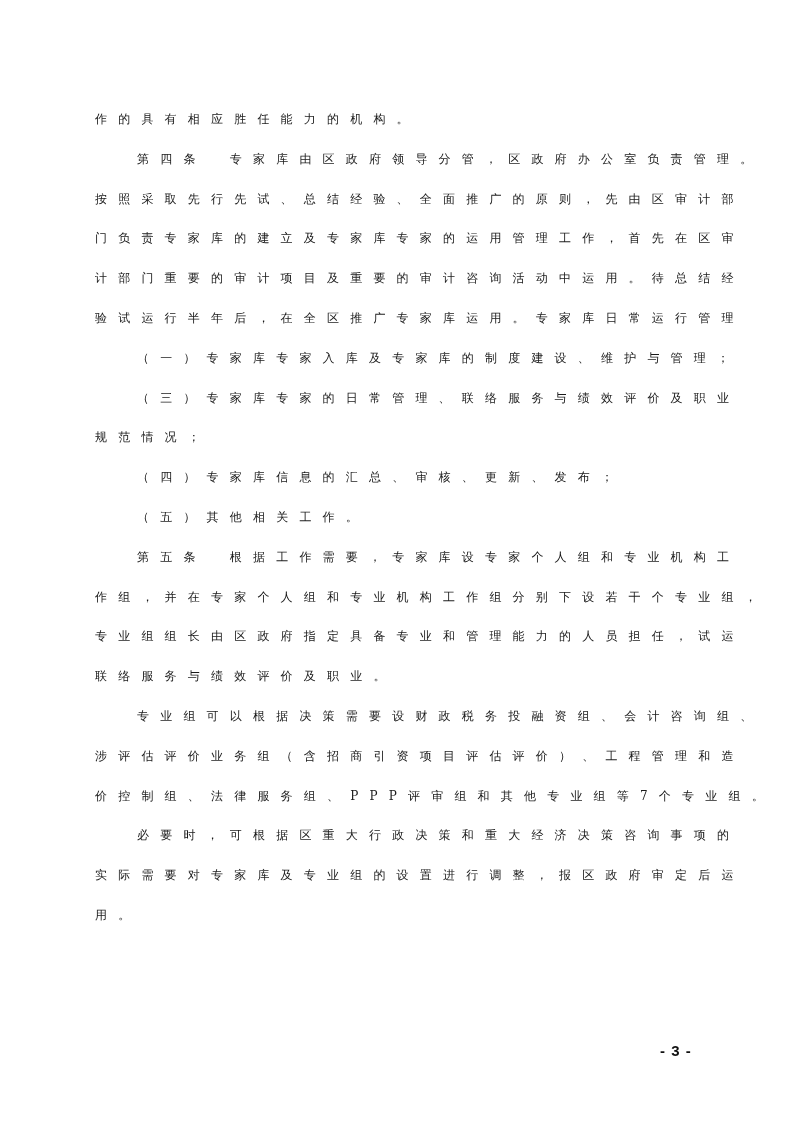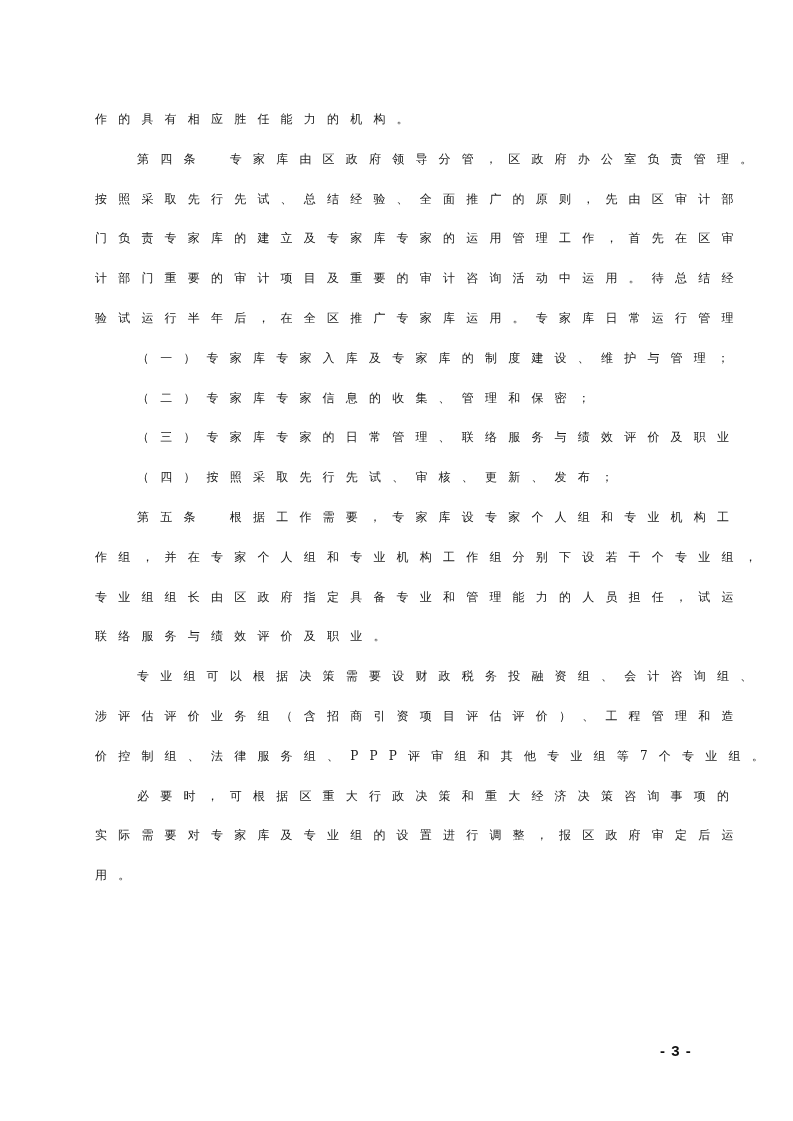--- a/index.html
+++ b/index.html
@@ -24,23 +24,24 @@
 
 <div class="page">
   <div class="content">
     <div class="line">作的具有相应胜任能力的机构。</div>
     <div class="line indent">第四条　专家库由区政府领导分管，区政府办公室负责管理。</div>
     <div class="line">按照采取先行先试、总结经验、全面推广的原则，先由区审计部</div>
     <div class="line">门负责专家库的建立及专家库专家的运用管理工作，首先在区审</div>
     <div class="line">计部门重要的审计项目及重要的审计咨询活动中运用。待总结经</div>
     <div class="line">验试运行半年后，在全区推广专家库运用。专家库日常运行管理</div>
     <div class="line item">（一）专家库专家入库及专家库的制度建设、维护与管理；</div>
-    <div class="line item">（二）专家库专家信息的收集、管理和保密；</div>
     <div class="line item">（三）专家库专家的日常管理、联络服务与绩效评价及职业</div>
-    <div class="line item">（四）按照采取先行先试、审核、更新、发布；</div>
+    <div class="line">规范情况；</div>
+    <div class="line item">（四）专家库信息的汇总、审核、更新、发布；</div>
+    <div class="line item">（五）其他相关工作。</div>
     <div class="line indent">第五条　根据工作需要，专家库设专家个人组和专业机构工</div>
     <div class="line">作组，并在专家个人组和专业机构工作组分别下设若干个专业组，</div>
     <div class="line">专业组组长由区政府指定具备专业和管理能力的人员担任，试运</div>
     <div class="line">联络服务与绩效评价及职业。</div>
     <div class="line indent">专业组可以根据决策需要设财政税务投融资组、会计咨询组、</div>
     <div class="line">涉评估评价业务组（含招商引资项目评估评价）、工程管理和造</div>
     <div class="line">价控制组、法律服务组、PPP评审组和其他专业组等7个专业组。</div>
     <div class="line indent">必要时，可根据区重大行政决策和重大经济决策咨询事项的</div>
     <div class="line">实际需要对专家库及专业组的设置进行调整，报区政府审定后运</div>
     <div class="line">用。</div>

